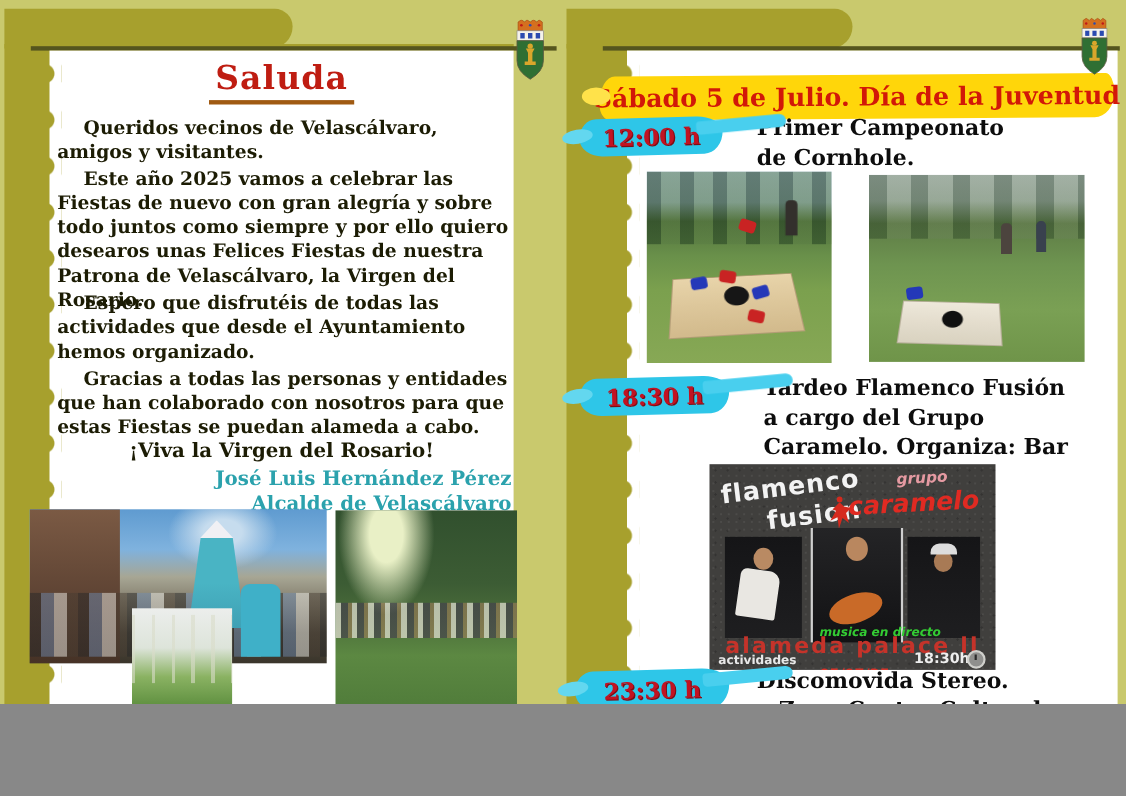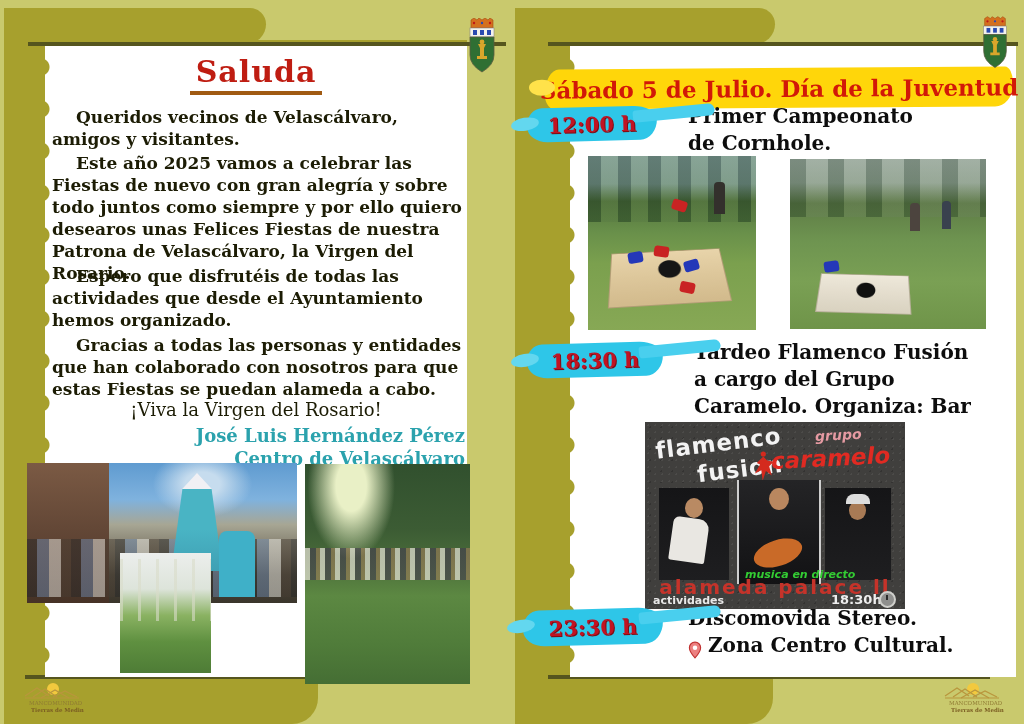--- a/index.html
+++ b/index.html
@@ -1,16 +1,16 @@
 <!DOCTYPE html>
 <html><head>
 <meta charset="utf-8">
 <style>
   html,body{margin:0;padding:0;background:#888;}
-  .canvas{position:relative;width:1024px;height:724px;background:#c9c96d;overflow:hidden;
+  .canvas{position:relative;width:1024px;height:640px;background:#c9c96d;overflow:hidden;
           font-family:"DejaVu Serif", serif;}
   .layer{position:absolute;left:0;top:0;width:100%;height:100%;}
 
   
   .olive{position:absolute;background:#a7a02d;}
   .lp-olive-top{left:4px;top:8px;width:262px;height:36px;border-radius:0 18px 22px 0;}
   .lp-olive-main{left:4px;top:40px;width:463px;height:637px;}
   .lp-olive-bottom{left:4px;top:677px;width:314px;height:47px;border-radius:0 0 26px 0;}
   .rp-olive-top{left:515px;top:8px;width:260px;height:36px;border-radius:0 18px 22px 0;}
   .rp-olive-margin{left:515px;top:40px;width:55px;height:637px;}
@@ -32,21 +32,21 @@
     background-size:12px 42px;background-repeat:repeat-y;}
 
   
   .saluda-wrap{position:absolute;left:45px;top:54px;width:422px;text-align:center;}
   .saluda{display:inline-block;font-size:30px;font-weight:bold;color:#bf1d12;
           letter-spacing:1px;border-bottom:4px solid #a05a12;padding:0 6px 2px 6px;}
   .para{position:absolute;left:52px;width:410px;font-size:17px;font-weight:bold;
         color:#1c1c04;line-height:22px;text-indent:24px;margin:0;}
   .p1{top:106px;} .p2{top:152px;} .p3{top:265px;} .p4{top:334px;}
   .viva{position:absolute;left:45px;top:399px;width:422px;text-align:center;
-        font-size:18px;font-weight:normal;color:#1c1c04;margin:0;}
+        font-size:18px;font-weight:bold;color:#1c1c04;margin:0;}
   .signature{position:absolute;left:150px;top:424px;width:315px;text-align:right;
              font-size:18px;font-weight:bold;color:#2ba2ad;line-height:23px;}
 
   
   .photo{position:absolute;overflow:hidden;}
   .photo-procession{left:27px;top:463px;width:270px;height:140px;z-index:3;
     background:
       radial-gradient(ellipse at 65% 15%, #c6dcee 0 7%, rgba(0,0,0,0) 20%),
       linear-gradient(180deg,#5f9bd0 0%,#7fb2de 26%,#a7a694 44%,#7e7868 62%,#4e483c 80%,#3a352b 100%);}
   .photo-procession::before{content:"";position:absolute;left:0;top:0;width:82px;height:100%;
@@ -175,21 +175,21 @@
     <div class="saluda-wrap">
       <span class="saluda">Saluda</span>
     </div>
     <p class="para p1">Queridos vecinos de Velascálvaro, amigos y visitantes.</p>
     <p class="para p2">Este año 2025 vamos a celebrar las Fiestas de nuevo con gran alegría y sobre todo juntos como siempre y por ello quiero desearos unas Felices Fiestas de nuestra Patrona de Velascálvaro, la Virgen del Rosario.</p>
     <p class="para p3">Espero que disfrutéis de todas las actividades que desde el Ayuntamiento hemos organizado.</p>
     <p class="para p4">Gracias a todas las personas y entidades que han colaborado con nosotros para que estas Fiestas se puedan alameda a cabo.</p>
     <p class="viva">¡Viva la Virgen del Rosario!</p>
     <div class="signature">
       <div>José Luis Hernández Pérez</div>
-      <div>Centro de Velascálvaro</div>
+      <div>Alcalde de Velascálvaro</div>
     </div>
 
     <div class="photo photo-procession">
       <div class="virgin"></div>
       <span class="teal-man"></span>
     </div>
     <div class="photo photo-park-small"></div>
     <div class="photo photo-park-crowd"></div>
 
     <svg class="mlogo mlogo-left" width="62" height="36" viewBox="0 0 62 36">

